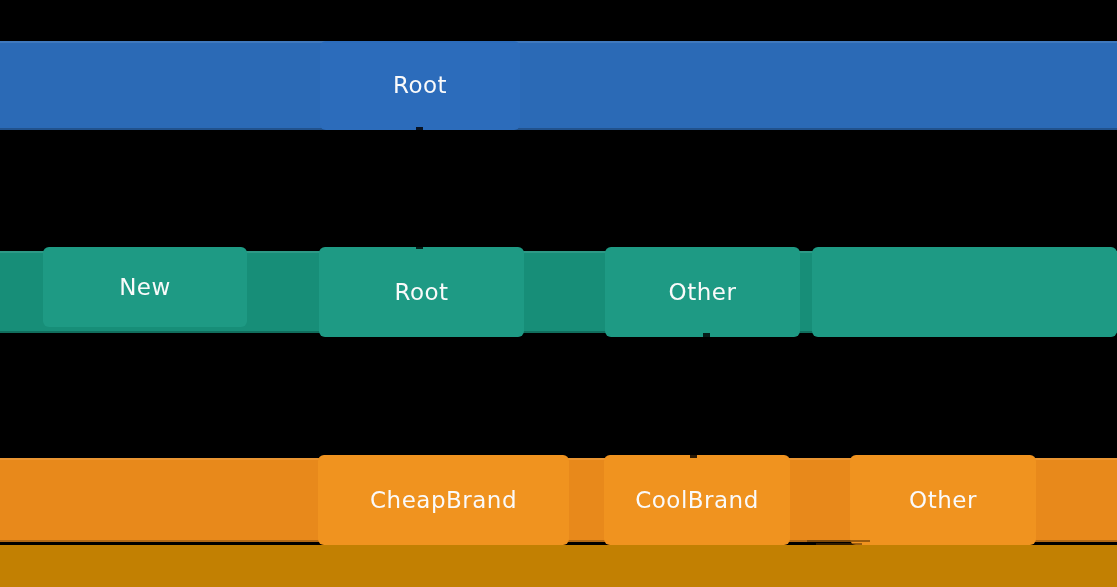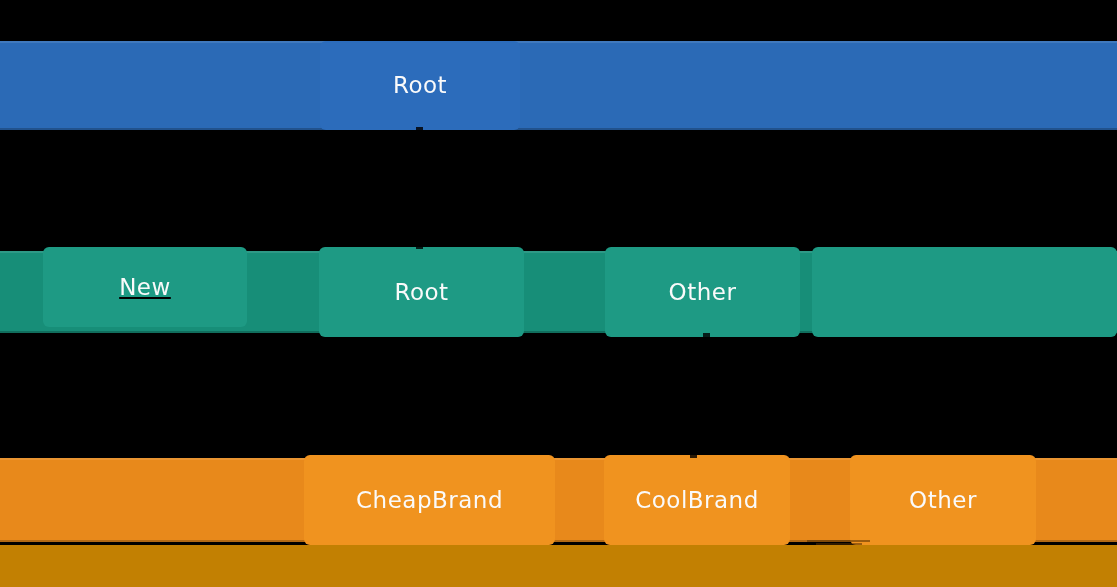--- a/index.html
+++ b/index.html
@@ -27,34 +27,34 @@
 </style>
 </head>
 <body>
 
 <div class="canvas" style="background: rgb(0, 0, 0); padding-left: 28px;">
     <div class="level-bar" style="left: 0px; top: 41px; width: 1117px; height: 89px; background: rgb(43, 106, 182);"></div>
     <div class="node" style="left: 320px; top: 41px; width: 200px; height: 89px; background: rgb(44, 108, 187);">
       <span>Root</span>
     </div>
     <div class="level-bar" style="left: 0px; top: 251px; width: 1117px; height: 82px; background: rgb(23, 142, 120);"></div>
-    <div class="node" style="left: 43px; top: 247px; width: 204px; height: 80px; background: rgb(30, 154, 132); text-decoration: underline;">
+    <div class="node" style="left: 43px; top: 247px; width: 204px; height: 80px; background: rgb(30, 154, 132);">
       <span>New</span>
     </div>
     <div class="node" style="left: 319px; top: 247px; width: 205px; height: 90px; background: rgb(30, 154, 132);">
       <span>Root</span>
     </div>
     <div class="node" style="left: 605px; top: 247px; width: 195px; height: 90px; background: rgb(30, 154, 132);">
       <span>Other</span>
     </div>
     <div class="node" style="left: 812px; top: 247px; width: 305px; height: 90px; background: rgb(30, 154, 132);">
       <span></span>
     </div>
     <div class="level-bar" style="left: 0px; top: 458px; width: 1117px; height: 84px; background: rgb(232, 137, 27);"></div>
-    <div class="node" style="left: 304px; top: 455px; width: 251px; height: 90px; background: rgb(240, 147, 31);">
+    <div class="node" style="left: 318px; top: 455px; width: 251px; height: 90px; background: rgb(240, 147, 31);">
       <span>CheapBrand</span>
     </div>
     <div class="node" style="left: 604px; top: 455px; width: 186px; height: 90px; background: rgb(240, 147, 31);">
       <span>CoolBrand</span>
     </div>
     <div class="node" style="left: 850px; top: 455px; width: 186px; height: 90px; background: rgb(240, 147, 31);">
       <span>Other</span>
     </div>
     <div class="clipped-bar" style="left: 0px; top: 545px; width: 1117px; height: 42px; background: rgb(194, 128, 2);"></div>
     <div class="stub" style="left: 416px; top: 127px; width: 7px; height: 7px;"></div>

